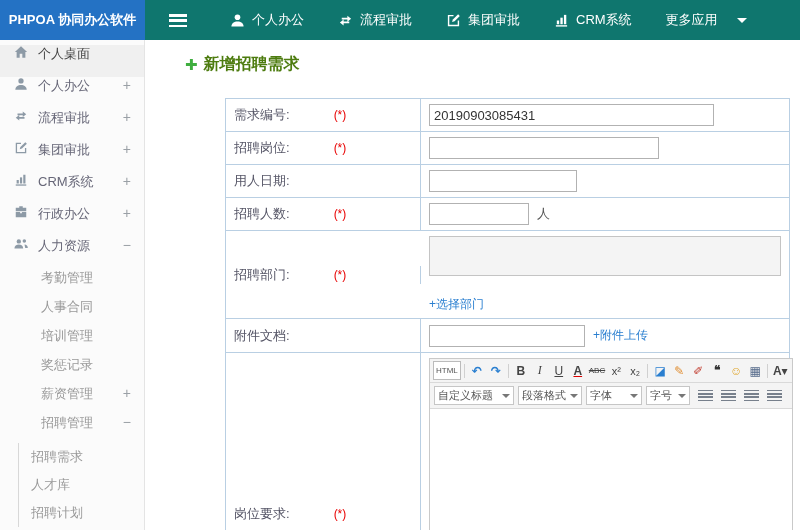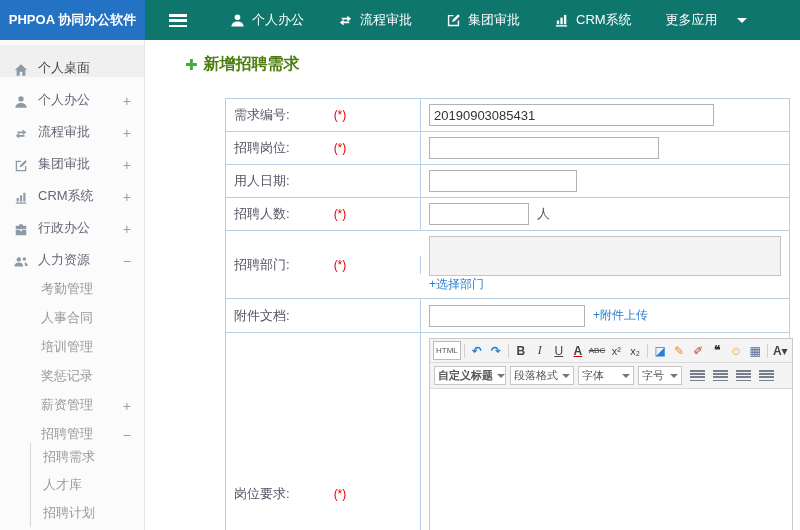--- a/index.html
+++ b/index.html
@@ -21,46 +21,46 @@
   .nicon svg { width:15px; height:15px; fill:#fff; display:block; }
   .top-caret { width:0; height:0; border:5px solid transparent; border-top-color:#fff;
                align-self:center; margin:5px 0 0 2px; cursor:pointer; }
 
   
   .layout { flex:1; display:flex; min-height:0; }
 
   
   .sidebar { width:145px; flex:none; background:#fbfbfb; border-right:1px solid #e4e4e4;
              padding-top:5px; overflow:hidden; }
-  .sitem { position:relative; display:flex; align-items:flex-end; height:32px; padding:0 14px;
+  .sitem { position:relative; display:flex; align-items:flex-start; height:32px; padding:0 14px;
            font-size:13px; color:#667; cursor:pointer; }
   .sitem.active { background:#f0f0f0; color:#444; }
   .sicon { width:16px; margin-right:8px; display:flex; flex:none; }
   .sicon svg { width:14px; height:14px; fill:#8d9aa6; }
   .expand { position:absolute; right:13px; color:#9aa0a6; font-size:14px; }
   .sub { height:29px; padding-left:29px; color:#999;margin-left:12px; }
-  .subsub-wrap { margin-left:30px; border-left:1px solid #d8d8d8; }
+  .subsub-wrap { margin-left:18px; border-left:1px solid #d8d8d8; }
   .subsub { display:flex; align-items:center; height:28px; padding-left:12px;
             font-size:13px; color:#999; cursor:pointer; }
 
   
   .content { flex:1; background:#fff; overflow:hidden; }
   .page-header { display:flex; align-items:center; gap:6px; margin:14px 0 0 40px; }
   .plus { color:#3fae3f; font-size:15px; font-weight:bold; line-height:1; }
   .page-title { font-size:16px; color:#4d7c0f; font-weight:bold; }
 
   
   .form { margin:23px 0 0 80px; width:565px; border:1px solid #b9cfe3; }
   .frow { display:flex; border-bottom:1px solid #b9cfe3; }
   .frow:last-child { border-bottom:none; }
   .fl { width:195px; flex:none; border-right:1px solid #b9cfe3; display:flex; align-items:center;
         padding-left:8px; font-size:13px; color:#556;gap:41px; }
   .req { color:#e80000; margin-left:3px; font-size:12px; }
   .fv { flex:1; padding:5px 8px; display:flex; align-items:center; }
-  .fv.col { flex-direction:column; align-items:flex-start; justify-content:center; gap:0; }
+  .fv.col { flex-direction:column; align-items:flex-start; justify-content:center; gap:20px; }
   .h33 { min-height:33px; } .h34 { min-height:34px; } .h66 { min-height:66px;align-items:center; }
   input.txt { height:22px; border:1px solid #b2b2b2; font-size:13px; padding:0 4px;
               color:#333; background:#fff; font-family:inherit; }
   .w285{width:285px;} .w230{width:230px;} .w148{width:148px;} .w100{width:100px;} .w156{width:156px;}
   .suffix { margin-left:8px; font-size:13px; color:#555; }
   textarea.dept { width:100%; height:40px; background:#f4f4f4; border:1px solid #c4c4c4;
                   resize:none; font-family:inherit; }
   .link { color:#2a7fd0; font-size:12px; cursor:pointer; text-decoration:none; }
   .ml8 { margin-left:8px; }
 
@@ -83,21 +83,21 @@
   .tb-marker { color:#c0392b; }
   .tb-quote { font-weight:bold; font-family:"Liberation Serif",serif; color:#333; }
   .tb-emoji { color:#e0a62d; }
   .tb-table { color:#556a8a; }
   .tsep { width:1px; height:14px; background:#d0d0d0; margin:0 2px; flex:none; }
   .tbar2 { height:26px; background:#f4f4f4; border-bottom:1px solid #d9d9d9; display:flex;
            align-items:center; padding:3px 4px; gap:4px; }
   .tdrop { display:flex; align-items:center; justify-content:space-between; background:#fff;
            border:1px solid #c6c6c6; height:19px; font-size:11px; color:#555; padding:0 3px;
            cursor:pointer; white-space:nowrap; }
-  .dw76{width:72px;font-weight:bold;} .dw64{width:64px;} .dw56{width:56px;} .dw54{width:44px;}
+  .dw76{width:80px;} .dw64{width:64px;} .dw56{width:56px;} .dw54{width:44px;}
   .dcaret { width:0; height:0; border:4px solid transparent; border-top-color:#777;
             margin:4px 0 0 4px; }
   .aicon { width:15px; height:11px; margin-left:4px; cursor:pointer;
            background:repeating-linear-gradient(to bottom,#77808c 0 1.5px,transparent 1.5px 3.2px); }
   .ebody { height:260px; background:#fff; }
 </style>
 </head>
 <body>
 
 <div class="app">

